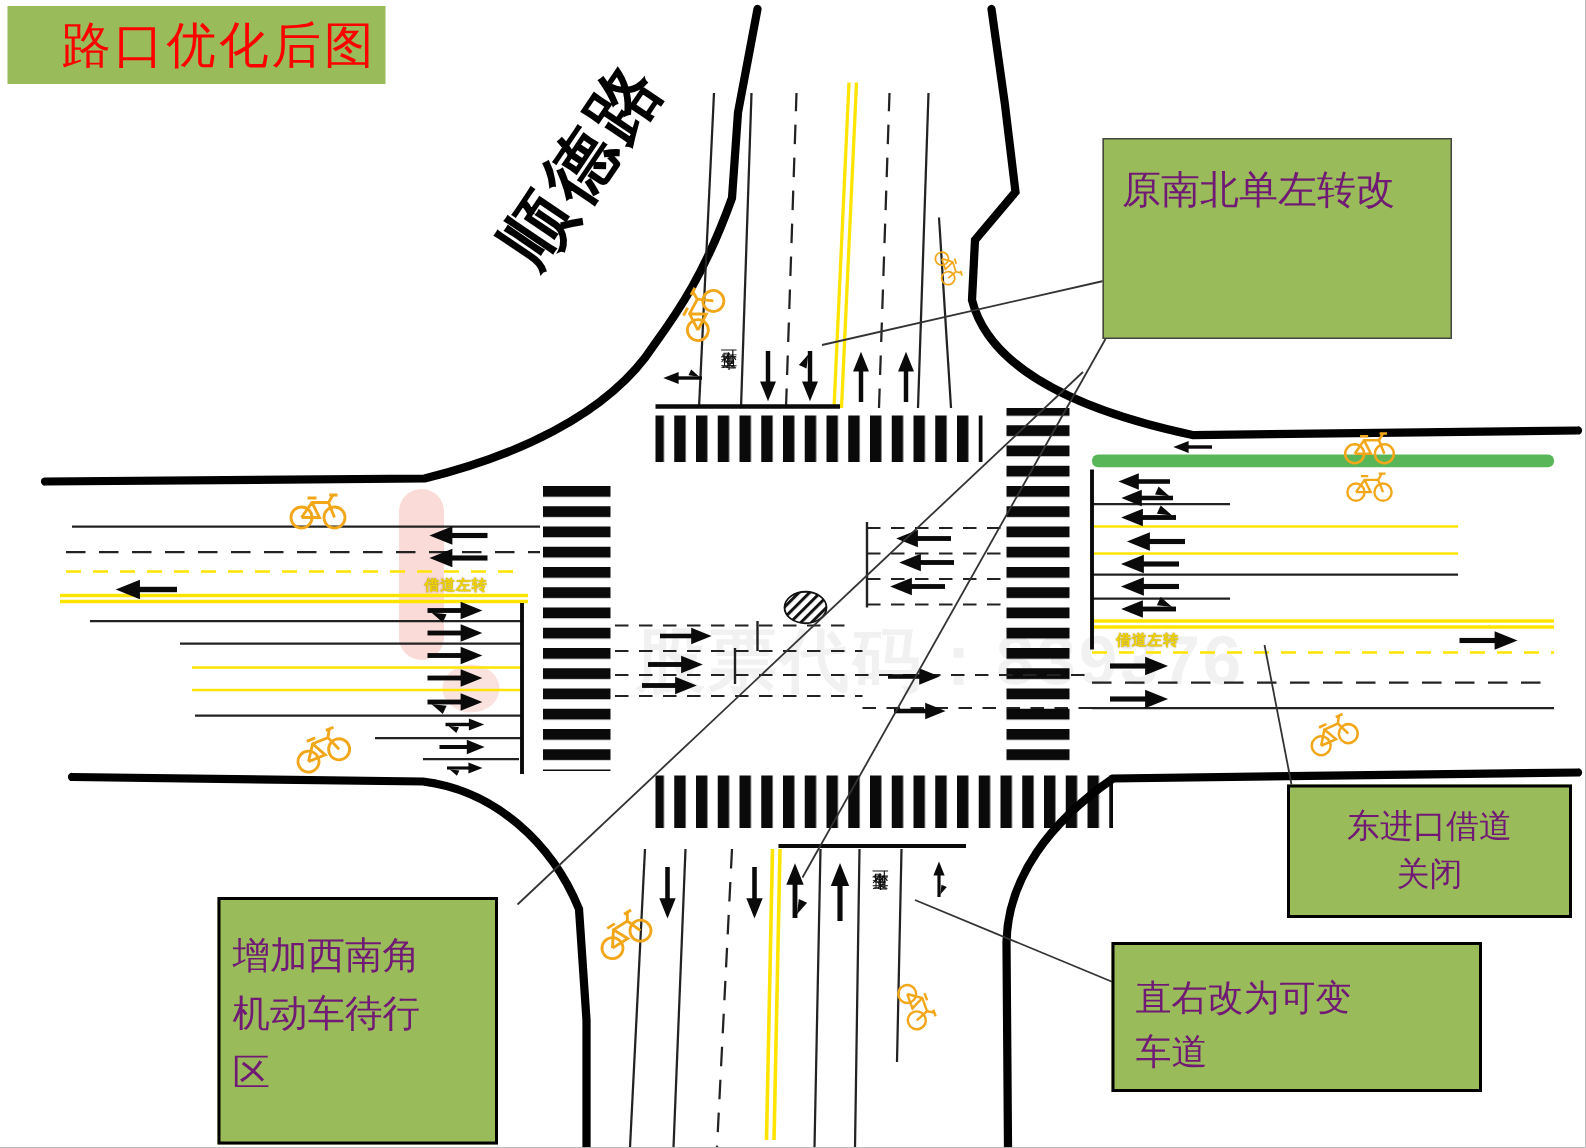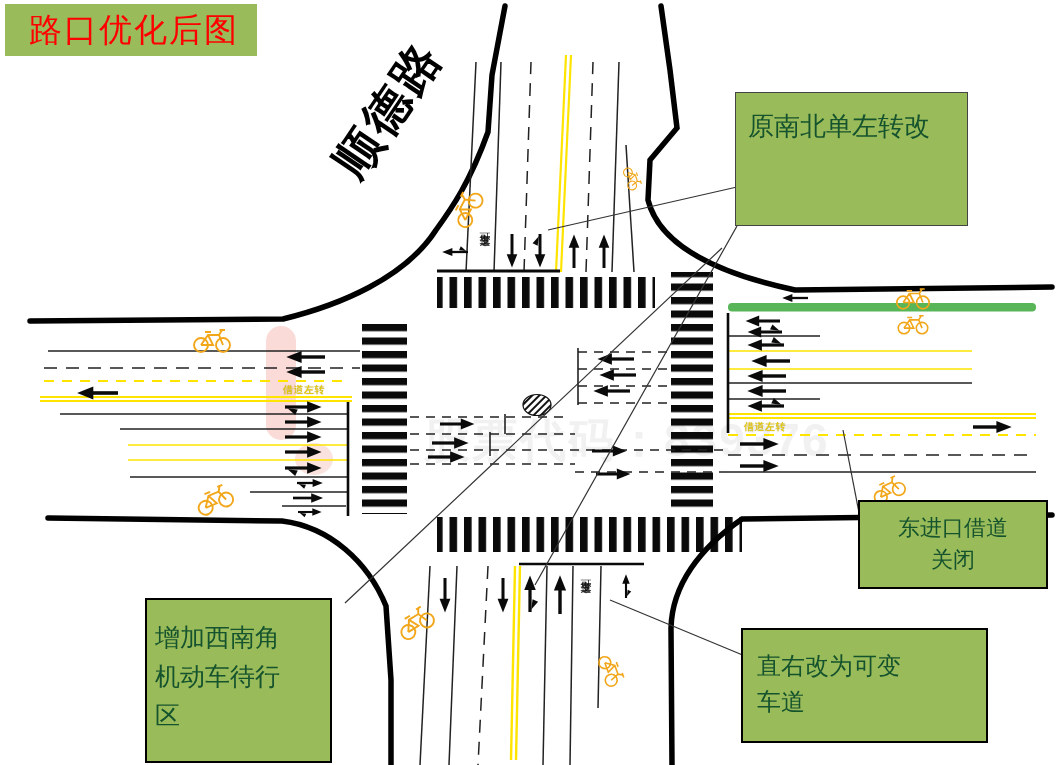--- a/index.html
+++ b/index.html
@@ -12,46 +12,46 @@
   
   .wm{color:#f1f1f1;font-weight:bold;white-space:nowrap;}
   .wm-brand{left:424px;top:312px;font-size:80px;letter-spacing:10px;}
   .wm-stock{left:424px;top:410px;font-size:46px;letter-spacing:2px;}
   .wm-bar{left:266px;top:326px;width:30px;height:114px;border-radius:15px;background:#fadbd8;}
   .wm-dot{left:295px;top:443px;width:38px;height:32px;border-radius:50%;background:#fae3de;}
   
   .title-badge{
     left:5px;top:4px;width:252px;height:52px;background:#9abb59;
     color:#ff0000;font-family:"DejaVu Serif",serif;font-size:33px;
-    display:flex;align-items:center;padding-left:24px;letter-spacing:2px;
+    display:flex;align-items:center;padding-left:36px;letter-spacing:2px;
   }
   
   .road-name{color:#000;font-weight:800;white-space:nowrap;font-family:"Liberation Sans",sans-serif;}
   .rn-north{left:312px;top:78px;font-size:47px;transform:rotate(-56deg);letter-spacing:4px;}
   .rn-west{left:60px;top:528px;font-size:43px;letter-spacing:5px;}
   
   .callout{
-    background:#9abb59;color:#14532d;line-height:1.5;
+    background:#9abb59;color:#701a75;line-height:1.5;
     font-family:"Liberation Serif","DejaVu Serif",serif;
   }
   .callout span{display:block;}
   .co-north{left:735px;top:92px;width:233px;height:134px;border:1px solid #444;
     font-size:26px;padding:14px 0 0 12px;}
-  .co-east{left:858px;top:500px;width:190px;height:89px;border:2px solid #000;
+  .co-east{left:858px;top:523px;width:190px;height:89px;border:2px solid #000;
     font-size:22px;text-align:center;padding-top:10px;line-height:1.45;}
-  .co-var{left:741px;top:628px;width:247px;height:115px;border:2px solid #000;
+  .co-var{left:741px;top:628px;width:247px;height:100px;border:2px solid #000;
     font-size:24px;padding:18px 0 0 14px;}
   .co-wait{left:145px;top:598px;width:187px;height:165px;border:2px solid #000;
     font-size:25px;padding:18px 0 0 8px;line-height:1.56;}
   
   .lane-v{writing-mode:vertical-rl;font-size:11px;color:#111;letter-spacing:1px;
     font-weight:500;white-space:nowrap;}
   .lv-north{left:477px;top:224px;height:50px;}
   .lv-south{left:578px;top:571px;height:50px;}
-  .lane-y{font-size:10px;font-weight:400;color:#f0d400;white-space:nowrap;
+  .lane-y{font-size:10px;font-weight:700;color:#f0d400;white-space:nowrap;
     letter-spacing:0.5px;text-shadow:0 0 1px #8a6d00;}
   .ly-west{left:283px;top:383px;}
   .ly-east{left:744px;top:420px;}
   svg{position:absolute;left:0;top:0;}
 </style>
 </head>
 <body>
 
 <div id="stage">
 

